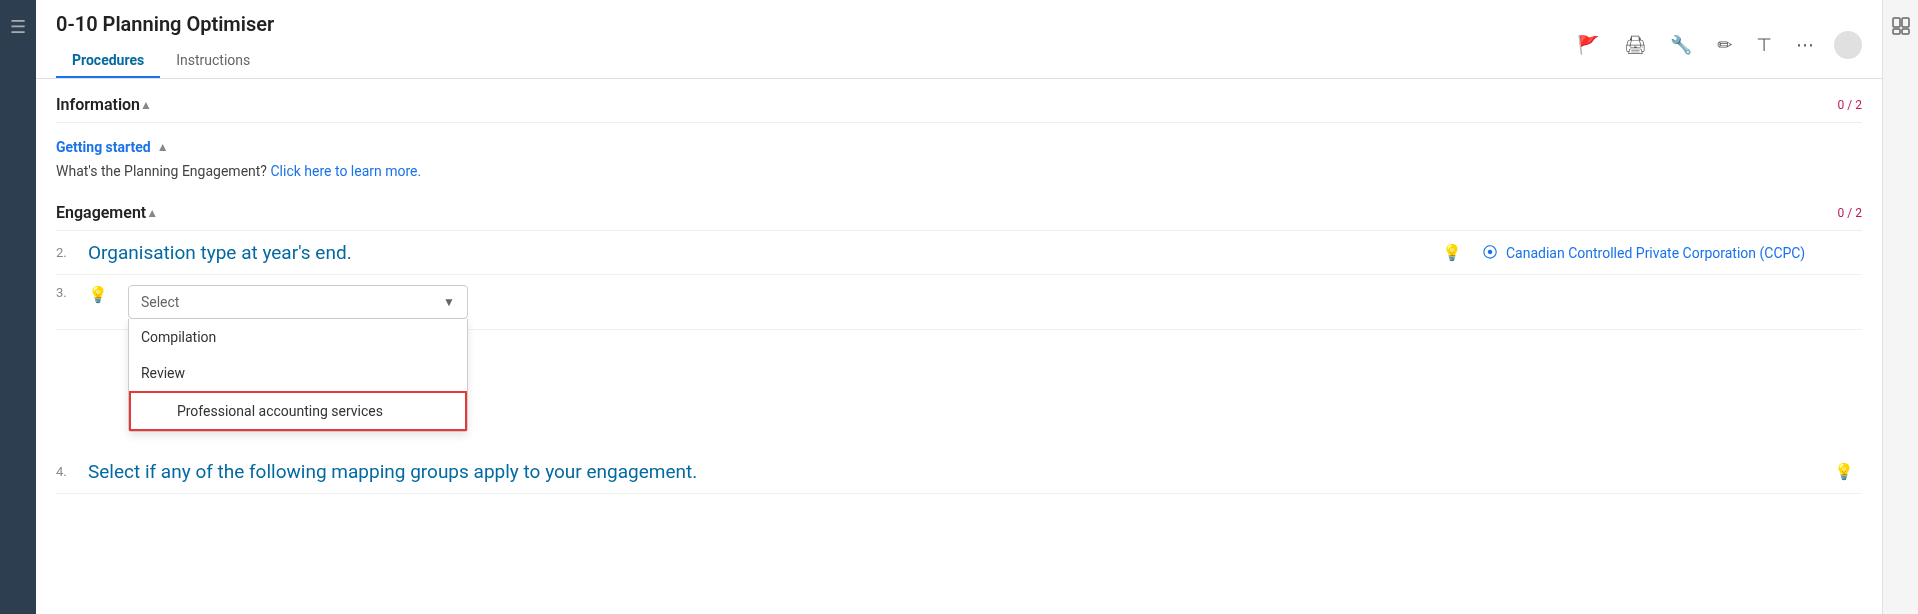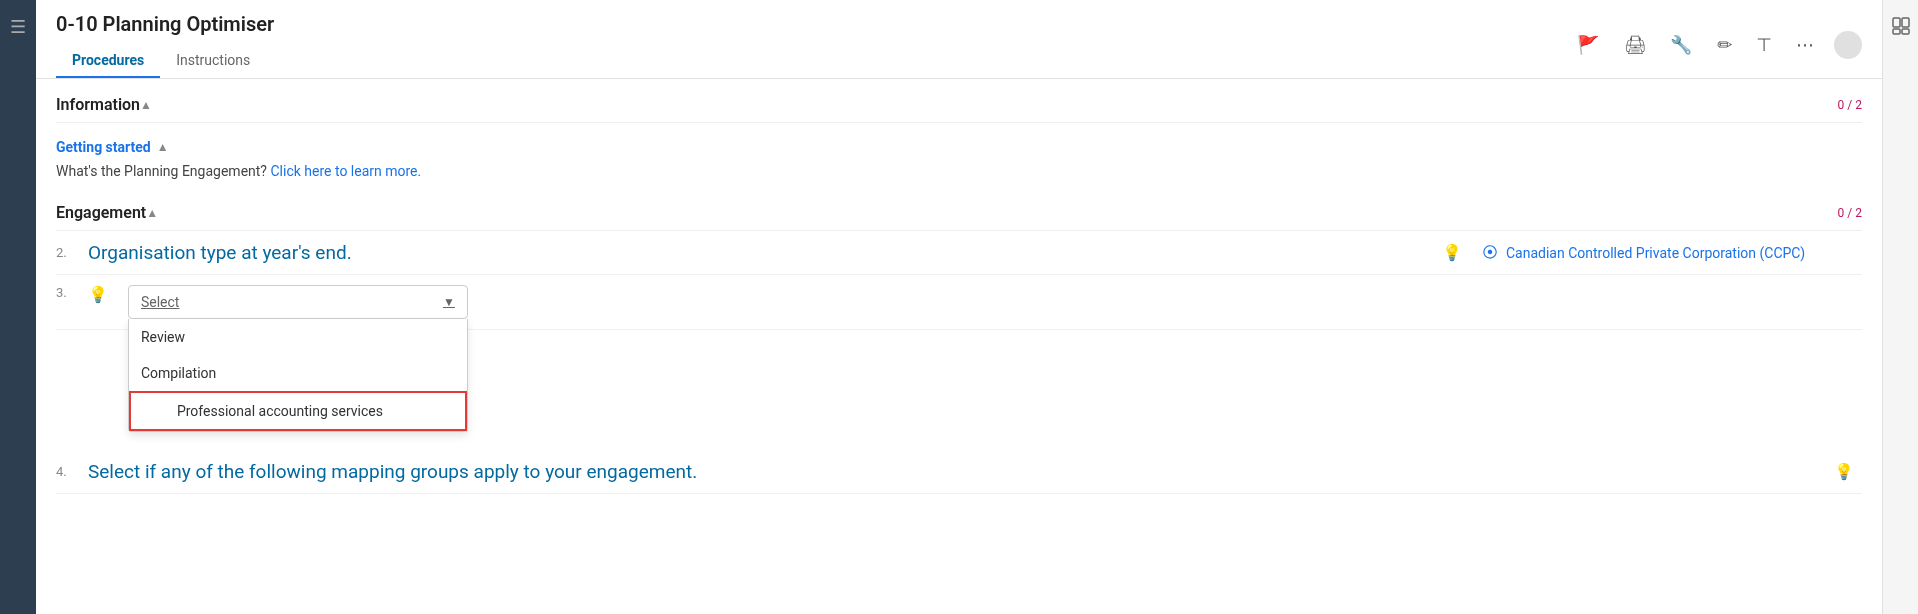--- a/index.html
+++ b/index.html
@@ -187,21 +187,20 @@
       display: flex;
       align-items: center;
       justify-content: space-between;
       padding: 8px 12px;
       border: 1px solid #ccc;
       border-radius: 4px;
       background: #fff;
       cursor: pointer;
       font-size: 14px;
       color: #666;
-      text-decoration: underline;
     }
     .dropdown-chevron {
       font-size: 12px;
       color: #666;
     }
     .dropdown-menu {
       position: absolute;
       top: 100%;
       left: 0;
       right: 0;
@@ -314,22 +313,22 @@
         <div class="question-row" style="position:relative; align-items: flex-start; padding-top: 10px;">
           <span class="question-number">3.</span>
           <span class="info-icon">💡</span>
           <div class="answer-area">
             <div class="dropdown-container">
               <div class="dropdown-trigger">
                 <span>Select</span>
                 <span class="dropdown-chevron">▼</span>
               </div>
               <div class="dropdown-menu">
+                <div class="dropdown-item">Compilation</div>
                 <div class="dropdown-item">Review</div>
-                <div class="dropdown-item">Compilation</div>
                 <div class="dropdown-item highlighted">Professional accounting services</div>
               </div>
             </div>
           </div>
         </div>
 
         <div class="question-row" style="margin-top: 120px;">
           <span class="question-number">4.</span>
           <span class="question-text">Select if any of the following mapping groups apply to your engagement.</span>
           <span class="info-icon">💡</span>

